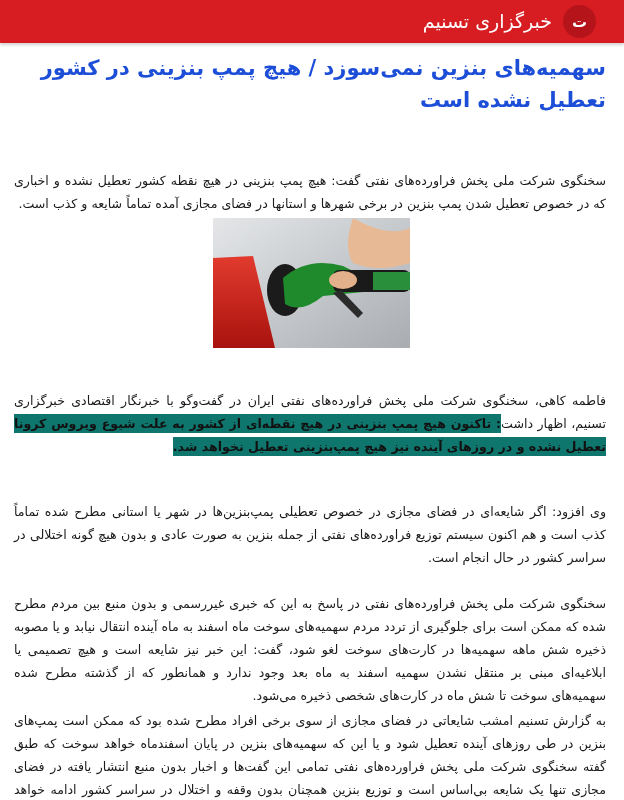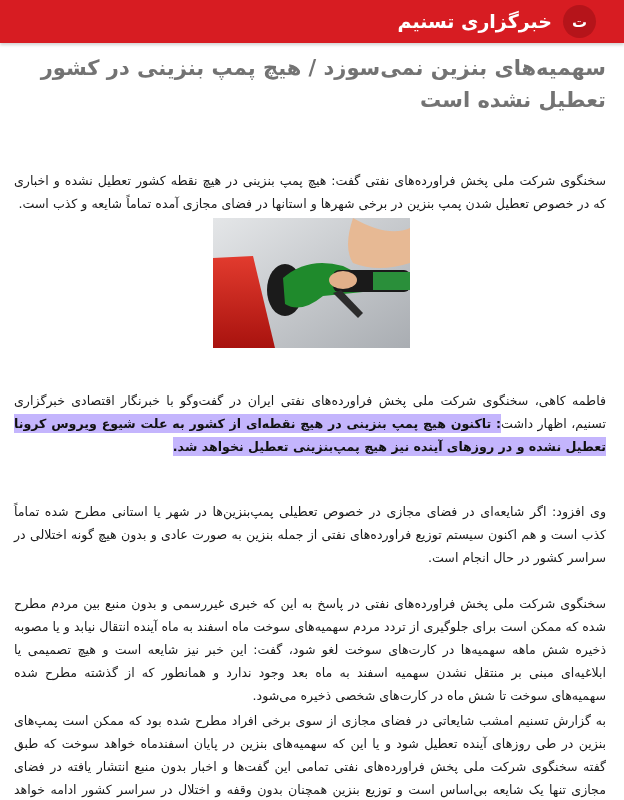--- a/index.html
+++ b/index.html
@@ -10,39 +10,39 @@
     background: #d71c22; box-shadow: 0 2px 3px rgba(0,0,0,0.18);
   }
   .logo-circle {
     position: absolute; right: 28px; top: 5px; width: 33px; height: 33px;
     border-radius: 50%; background: #b5141a;
     display: flex; align-items: center; justify-content: center;
     color: #fff; font-size: 15px; font-weight: bold;
   }
   .logo-text {
     position: absolute; right: 72px; top: 6px; color: #fff;
-    font-family: "DejaVu Sans", sans-serif; font-weight: bold; font-size: 19px;
+    font-family: "DejaVu Sans", sans-serif; font-weight: normal; font-size: 19px;
     line-height: 30px;
   }
   .title {
     position: absolute; top: 52px; right: 18px; width: 590px;
     font-family: "DejaVu Sans", sans-serif; font-weight: bold;
-    font-size: 21px; line-height: 32px; text-align: right; color: #737373;
+    font-size: 21px; line-height: 32px; text-align: right; color: #1d4ed8;
   }
   .para {
     position: absolute; right: 18px; width: 592px;
     font-family: "DejaVu Sans", sans-serif; font-size: 12.6px;
     line-height: 23px; text-align: justify; text-align-last: right; color: #1a1a1a; margin-top: 28px;
   }
   .lead { top: 141px; }
   .p1 { top: 361px; }
   .p2 { top: 472px; }
   .p3 { top: 564px; }
   .p4 { top: 681px; }
-  .hl { background: #c4b5fd; font-weight: bold; color: #111; padding: 2px 0; }
+  .hl { background: #0f766e; font-weight: bold; color: #111; padding: 2px 0; }
   .photo {
     position: absolute; left: 213px; top: 218px; width: 197px; height: 130px;
     overflow: hidden; background: #cfd2d5;
   }
 </style>
 </head>
 <body>
 
 <div class="header">
   <div class="logo-circle">

